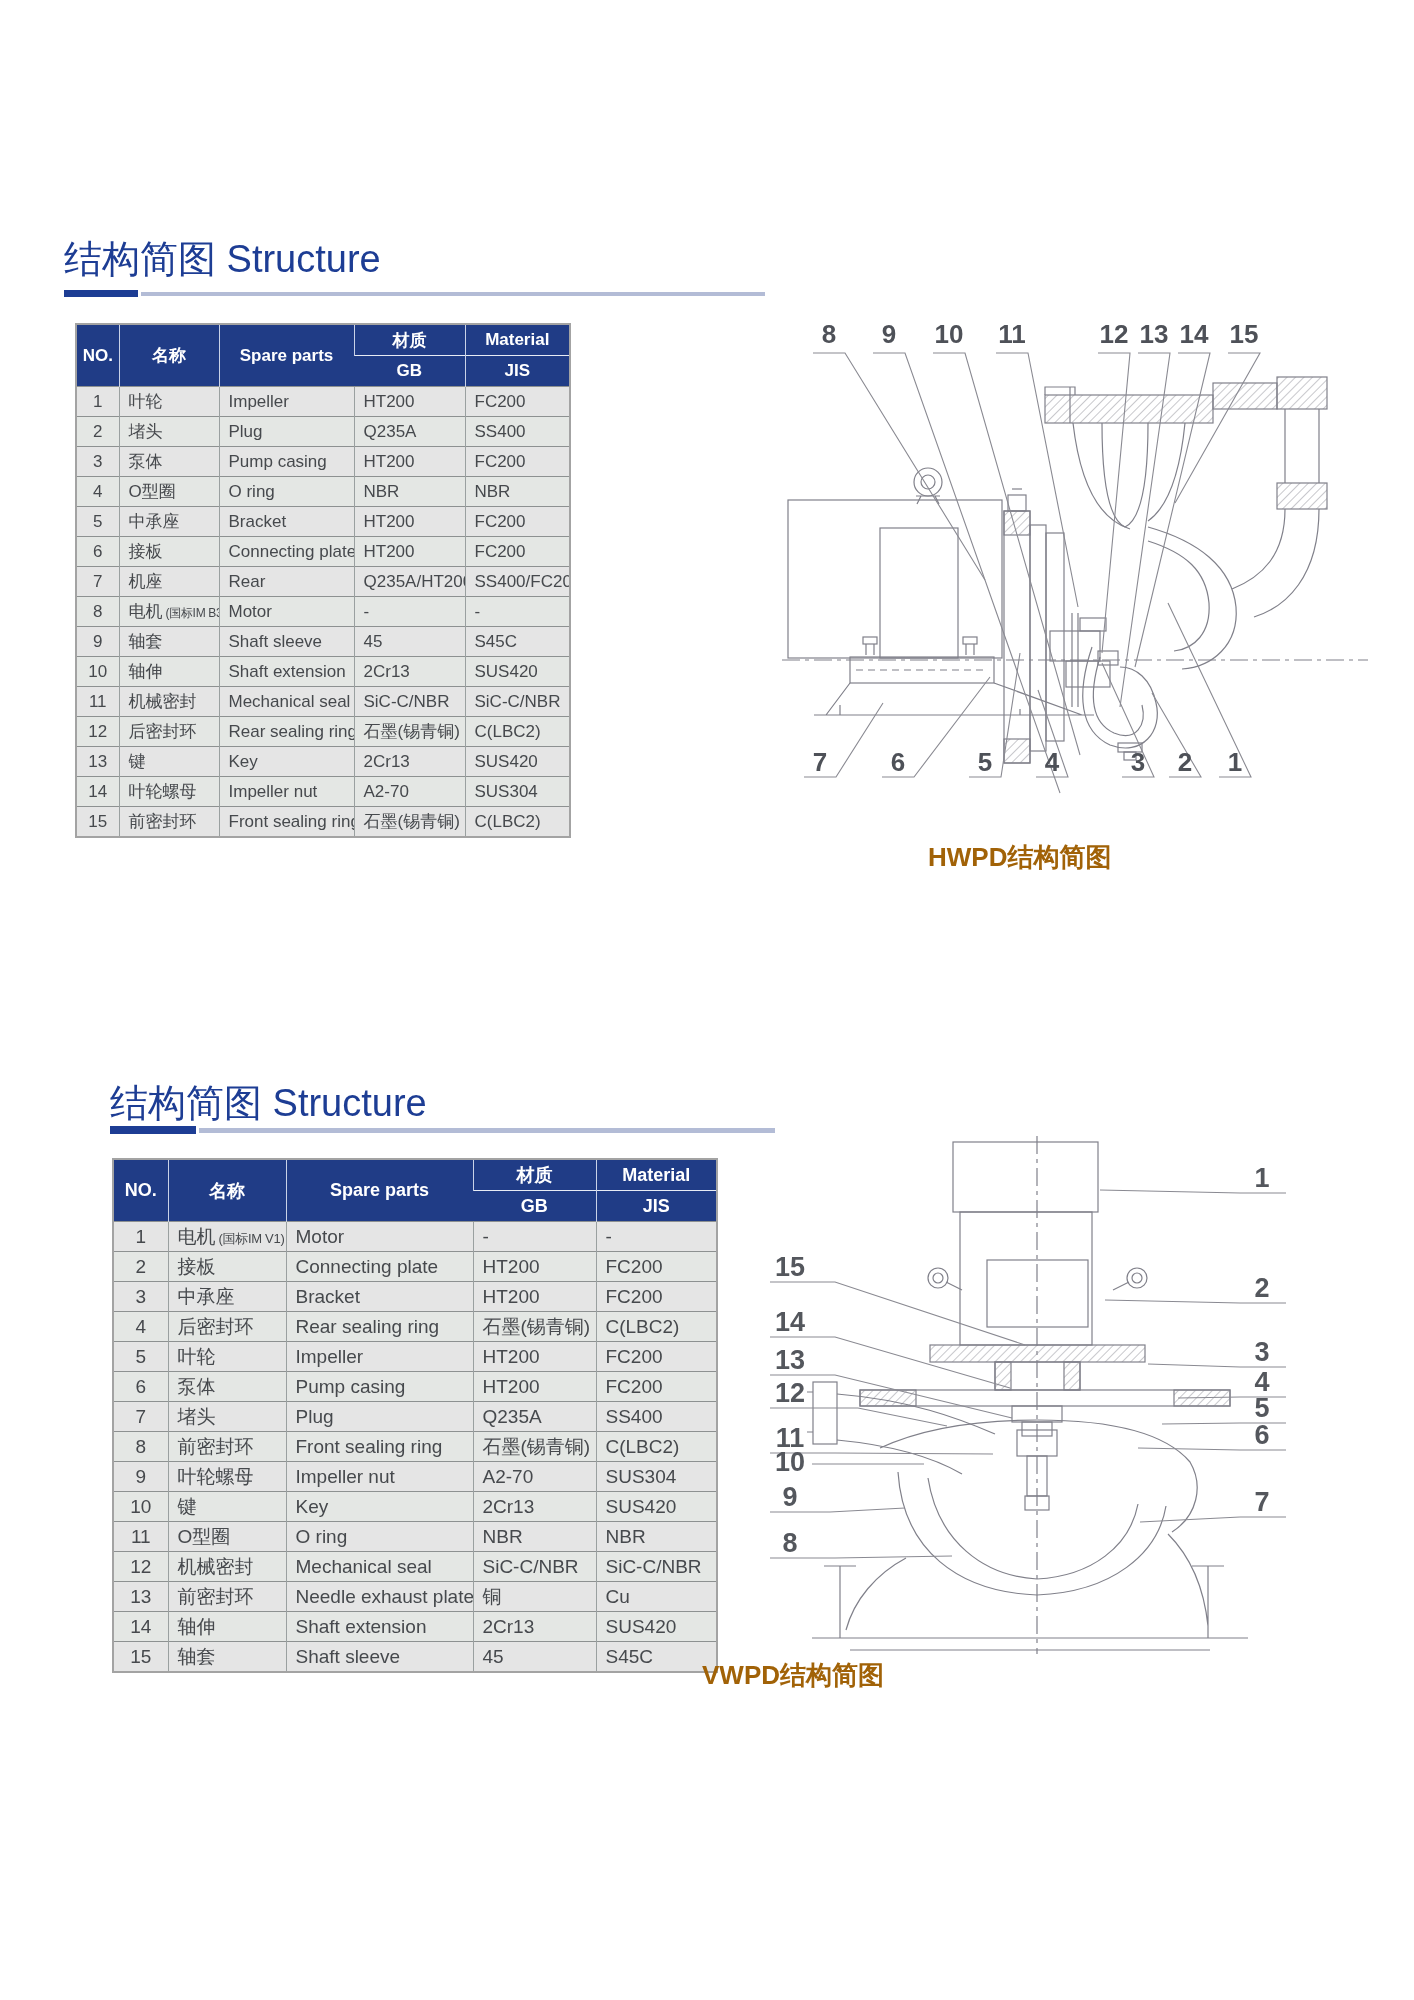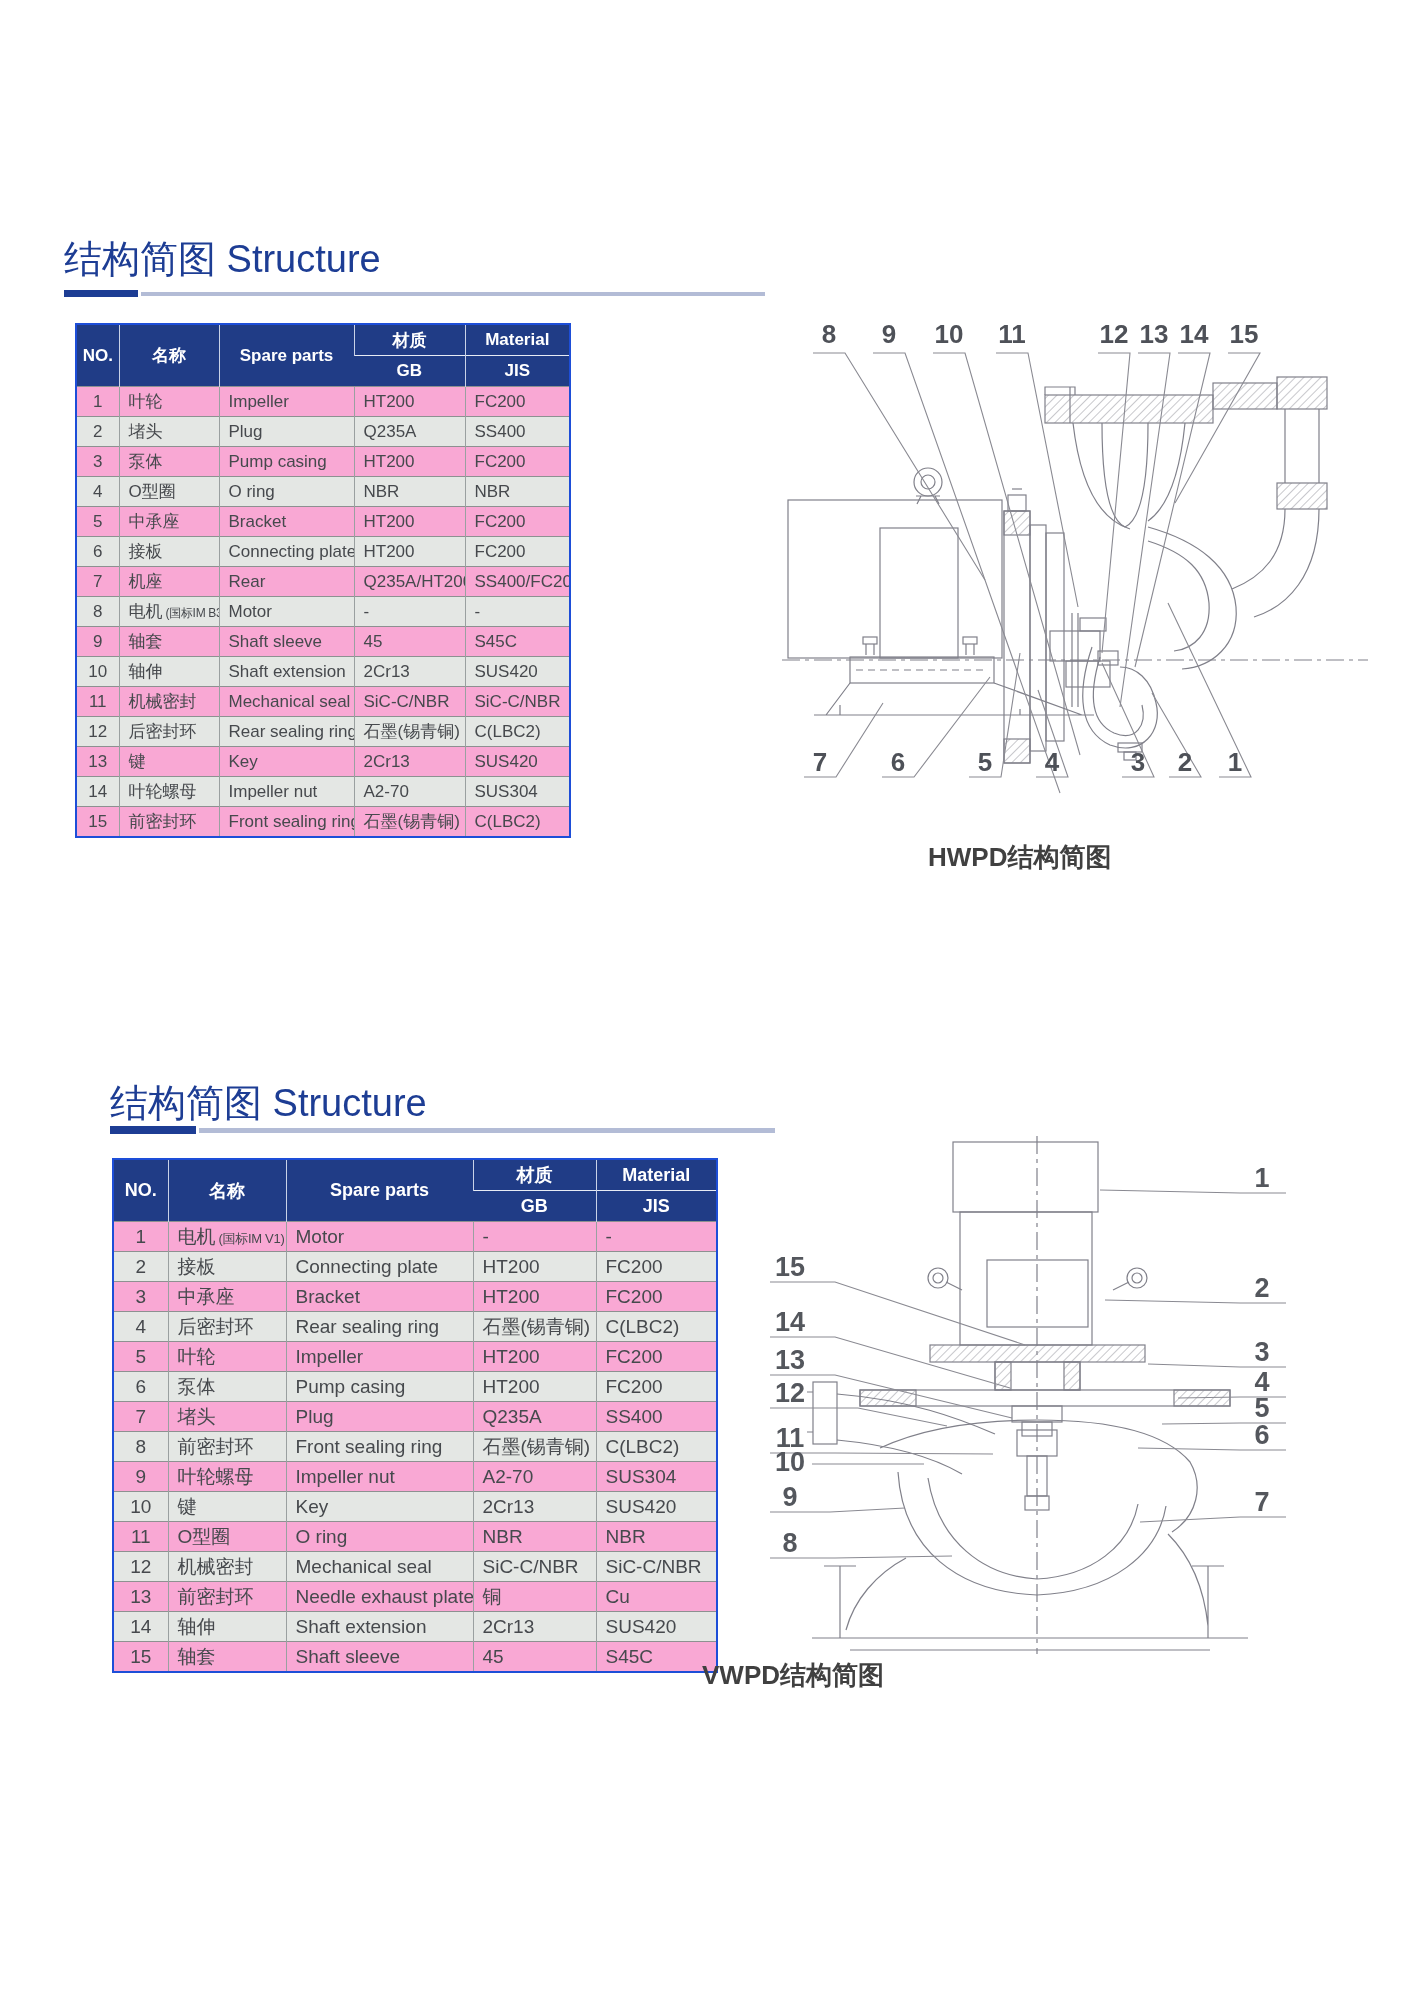--- a/index.html
+++ b/index.html
@@ -10,21 +10,21 @@
   .sec-title{position:absolute;font-weight:normal;color:#1d3d94;white-space:nowrap;line-height:1}
   #title1{left:64px;top:240px;font-size:38px}
   #title2{left:110px;top:1084px;font-size:38px}
   .bar-dark{position:absolute;background:#1d3d94}
   .bar-light{position:absolute;background:#b3bcd6}
   #u1d{left:64px;top:290px;width:74px;height:7px}
   #u1l{left:141px;top:292px;width:624px;height:4px}
   #u2d{left:110px;top:1126px;width:86px;height:8px}
   #u2l{left:199px;top:1128px;width:576px;height:5px}
 
-  table.parts{position:absolute;border-collapse:collapse;table-layout:fixed;border:2px solid #1d4ed8;background:#f9a8d4}
+  table.parts{position:absolute;border-collapse:collapse;table-layout:fixed;border:2px solid #a3a3a3;background:#e5e5e5}
   #table1{left:75px;top:323px;width:494px}
   #table2{left:112px;top:1158px;width:604px}
   .parts th{background:#203c86;color:#ffffff;font-weight:bold;text-align:center;padding:0}
   .parts thead th + th{border-left:1px solid #c9d2e8}
   .parts tr.sub th{border-top:1px solid #e8ecf5}
   .parts thead tr.main th{height:30px}
   .parts thead tr.sub th{height:30px}
   .parts td{padding:0 0 0 9px;white-space:nowrap;overflow:hidden;border-top:1.5px solid #8d9191}
   .parts td + td{border-left:1.2px solid #9aa0a0}
   .parts td.c-no{text-align:center;padding-left:0}
@@ -38,21 +38,21 @@
 
   svg.diagram{position:absolute}
   #svg1{left:780px;top:315px}
   #svg2{left:700px;top:1130px}
   .ln{stroke:#80808a;stroke-width:1.2;fill:none}
   .ht{stroke:#80808a;stroke-width:1.2;fill:url(#hatch1)}
   .ht2{stroke:#80808a;stroke-width:1.2;fill:url(#hatch2)}
   .ld{stroke:#8a8a92;stroke-width:1.1;fill:none}
   svg text{font-family:"Liberation Sans",sans-serif;font-weight:bold;fill:#54575d;font-size:27px;text-anchor:middle}
   #svg1 text{font-size:26px;fill:#4e5158}
-  .caption{position:absolute;font-weight:bold;color:#404040;font-size:26px;white-space:nowrap}
+  .caption{position:absolute;font-weight:bold;color:#a16207;font-size:26px;white-space:nowrap}
   #cap1{left:928px;top:840px}
   #cap2{left:702px;top:1658px}
 </style>
 </head>
 <body>
 
 <div class="sec-title" id="title1">结构简图 Structure</div>
 <div class="bar-dark" id="u1d"></div>
 <div class="bar-light" id="u1l"></div>
 

